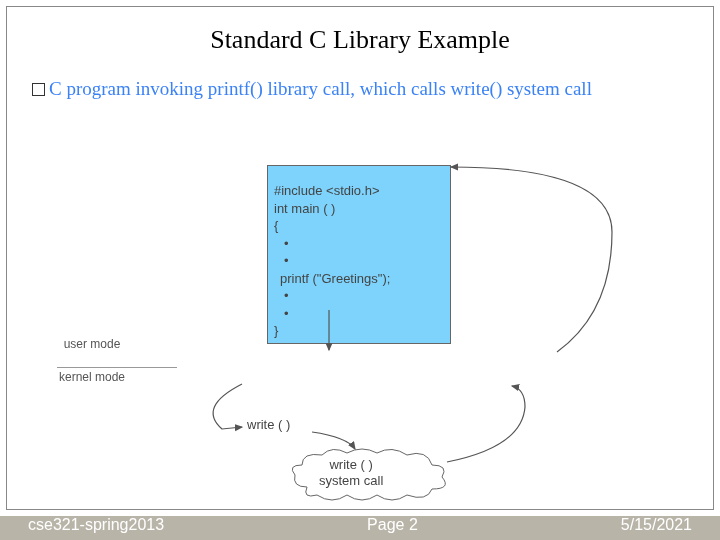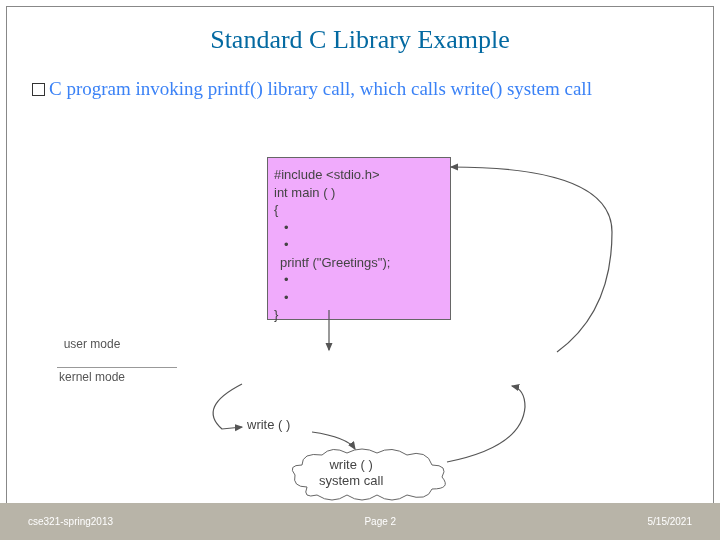--- a/index.html
+++ b/index.html
@@ -17,21 +17,21 @@
     top: 6px;
     left: 6px;
     right: 6px;
     bottom: 30px;
     border: 1px solid #888;
     box-sizing: border-box;
   }
   .title {
     text-align: center;
     font-size: 26px;
-    color: #0369a1;
+    color: #000000;
     margin-top: 18px;
     font-weight: normal;
   }
   .body-text {
     font-size: 19px;
     color: #3b82f6;
     margin: 22px 36px 0 25px;
     line-height: 1.25;
   }
   .bullet-box {
@@ -45,30 +45,30 @@
   .diagram {
     position: absolute;
     top: 150px;
     left: 50px;
     width: 620px;
     height: 345px;
   }
   .code-box {
     position: absolute;
     left: 210px;
-    top: 0;
+    top: 8px;
     width: 170px;
     height: 145px;
     border: 1px solid #666;
     font-family: Arial, sans-serif;
     font-size: 13px;
     color: #444;
-    padding: 8px 6px;
+    padding: 16px 6px;
     line-height: 1.35;
-    background: #f0abfc;
+    background: #7dd3fc;
   }
   .lib-box {
     position: absolute;
     left: 120px;
     top: 195px;
     width: 400px;
     height: 30px;
     border: 1px solid #666;
     text-align: center;
     font-family: Arial, sans-serif;
@@ -117,27 +117,27 @@
     font-size: 13px;
     color: #444;
     text-align: center;
     line-height: 1.2;
   }
   .footer {
     position: absolute;
     bottom: 0;
     left: 0;
     right: 0;
-    height: 37px;
+    height: 24px;
     background: #b8b4a8;
     display: flex;
     justify-content: space-between;
-    align-items: center;
+    align-items: flex-start;
     padding: 0 28px;
-    font-size: 10px;
+    font-size: 16px;
     color: #fff;
     font-family: Arial, sans-serif;
   }
   svg.arrows {
     position: absolute;
     top: 0;
     left: 0;
     width: 620px;
     height: 345px;
     pointer-events: none;

